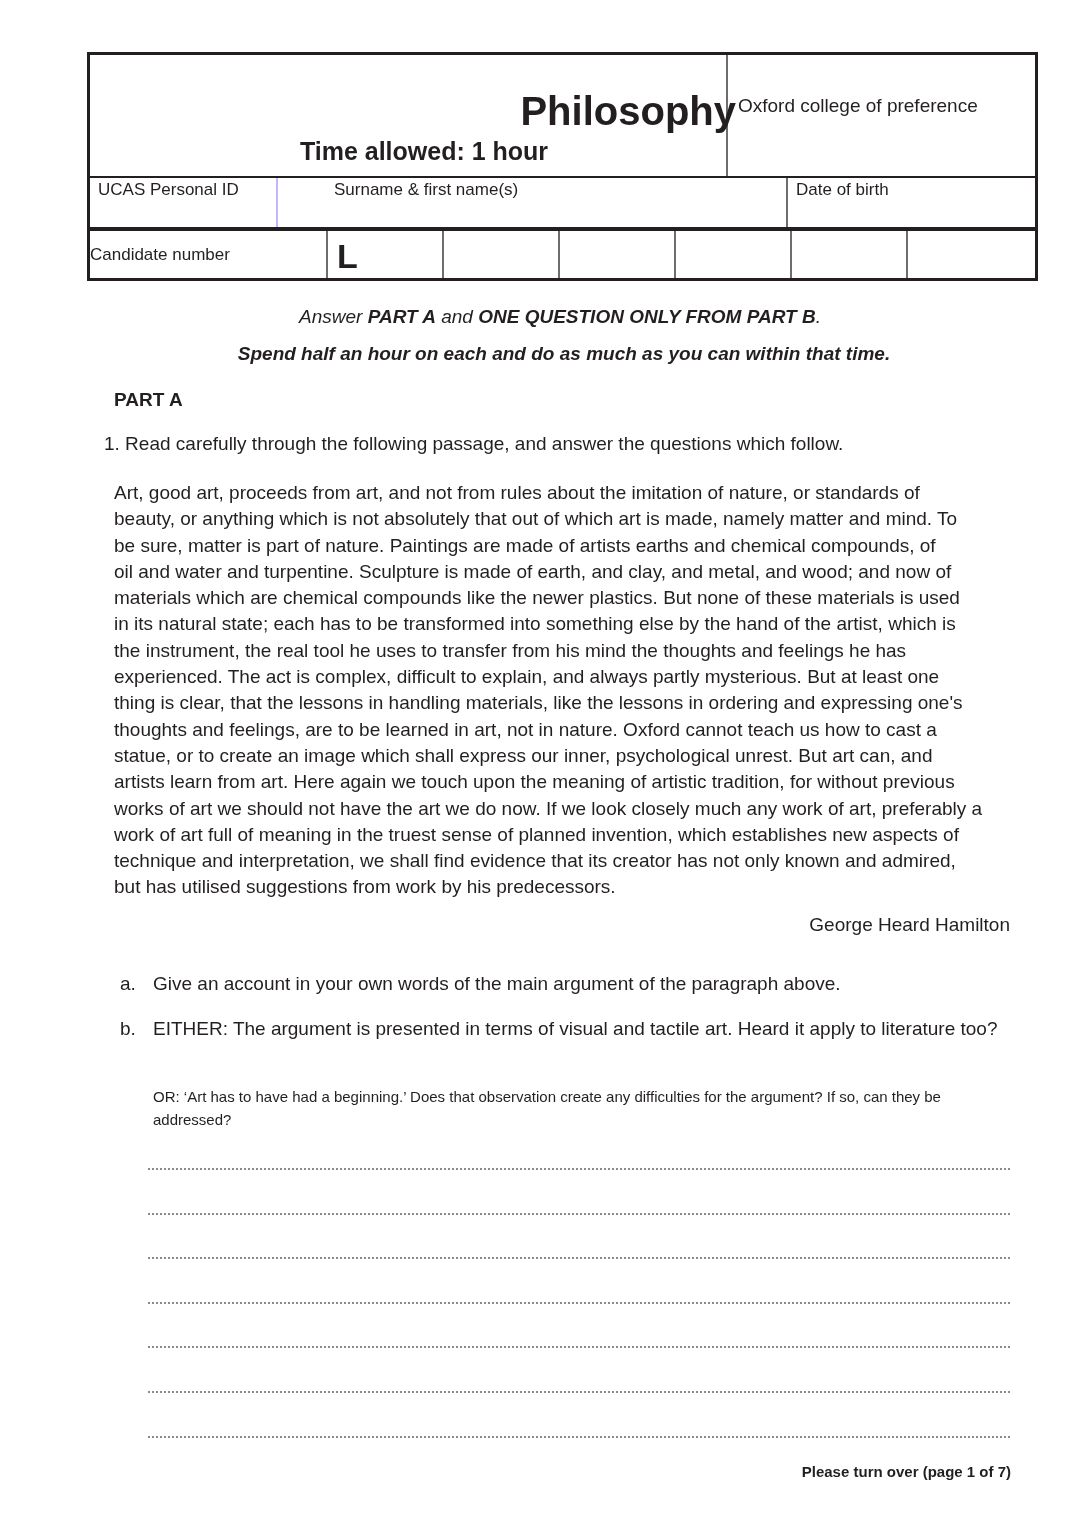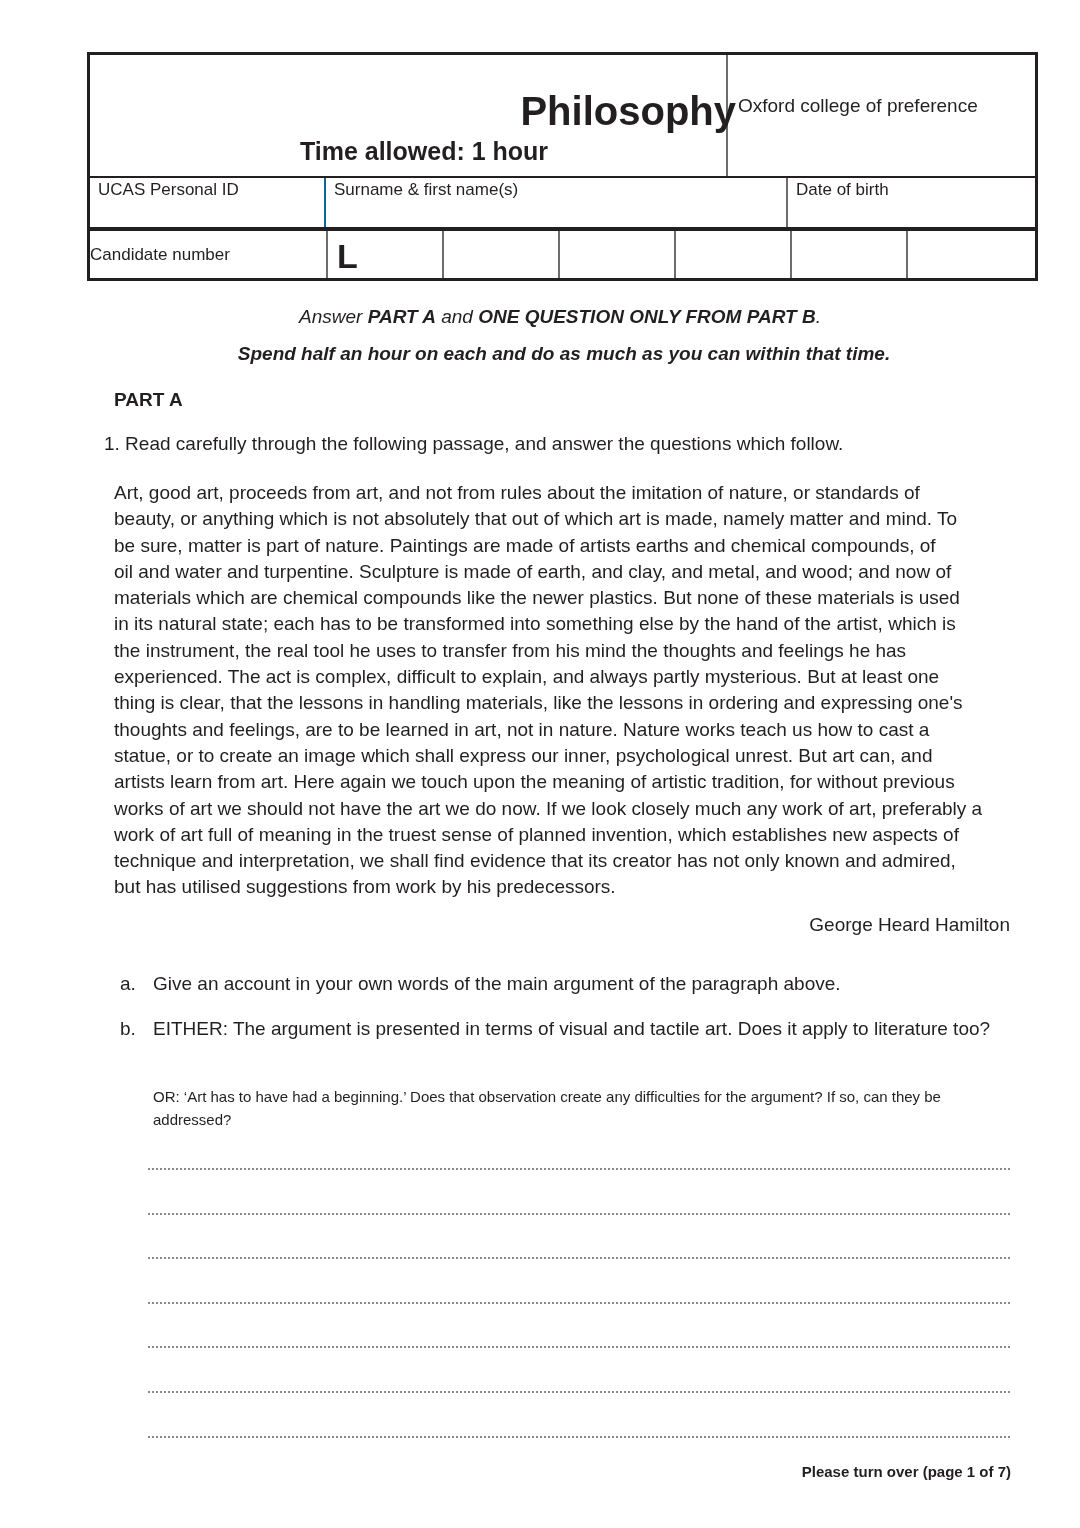--- a/index.html
+++ b/index.html
@@ -13,21 +13,21 @@
   .title-cell { position: absolute; left: 0; top: 0; width: 636px; height: 121px;
                 border-right: 2px solid #6d6d6d; }
   .title { position: absolute; left: 10px; width: 636px; top: 12px; text-align: right;
            font-size: 40px; font-weight: bold; margin-top: 22px; }
   .time { position: absolute; left: 0; width: 636px; top: 82px; text-align: center;
           font-size: 25px; font-weight: bold; padding-left: 16px; }
   .college { position: absolute; left: 648px; top: 25px; font-size: 19px; margin-top: 15px; }
   .row2 { position: absolute; left: 0; top: 121px; width: 945px; height: 52px;
           border-top: 2px solid #231f20; }
   .row2 .cell { position: absolute; top: 0; height: 52px; box-sizing: border-box; padding: 2px 0 0 8px; font-size: 17px; }
-  .c-ucas { left: 0; width: 236px; border-right: 2px solid #0369a1; }
+  .c-ucas { left: 0; width: 188px; border-right: 2px solid #c4b5fd; }
   .c-name { left: 236px; width: 462px; border-right: 2px solid #6d6d6d; }
   .c-dob { left: 698px; width: 200px; }
 
   .box-bot { position: absolute; left: 0; top: 175px; width: 945px; height: 47px;
              border: 3px solid #231f20; border-top: 4px solid #231f20; box-sizing: content-box; }
   .cand-label { position: absolute; left: 0; top: 14px; font-size: 17px; }
   .cand-cell { position: absolute; top: 0; height: 47px; border-left: 2px solid #6d6d6d; box-sizing: border-box; }
   .cand-L { position: absolute; left: 9px; top: 6px; font-size: 34px; font-weight: bold; }
 
   
@@ -93,38 +93,38 @@
 <div class="passage" id="passage">
     <span class="ln">Art, good art, proceeds from art, and not from rules about the imitation of nature, or standards of</span>
     <span class="ln">beauty, or anything which is not absolutely that out of which art is made, namely matter and mind. To</span>
     <span class="ln">be sure, matter is part of nature. Paintings are made of artists earths and chemical compounds, of</span>
     <span class="ln">oil and water and turpentine. Sculpture is made of earth, and clay, and metal, and wood; and now of</span>
     <span class="ln">materials which are chemical compounds like the newer plastics. But none of these materials is used</span>
     <span class="ln">in its natural state; each has to be transformed into something else by the hand of the artist, which is</span>
     <span class="ln">the instrument, the real tool he uses to transfer from his mind the thoughts and feelings he has</span>
     <span class="ln">experienced. The act is complex, difficult to explain, and always partly mysterious. But at least one</span>
     <span class="ln">thing is clear, that the lessons in handling materials, like the lessons in ordering and expressing one's</span>
-    <span class="ln">thoughts and feelings, are to be learned in art, not in nature. Nature works teach us how to cast a</span>
+    <span class="ln">thoughts and feelings, are to be learned in art, not in nature. Oxford cannot teach us how to cast a</span>
     <span class="ln">statue, or to create an image which shall express our inner, psychological unrest. But art can, and</span>
     <span class="ln">artists learn from art. Here again we touch upon the meaning of artistic tradition, for without previous</span>
     <span class="ln">works of art we should not have the art we do now. If we look closely much any work of art, preferably a</span>
     <span class="ln">work of art full of meaning in the truest sense of planned invention, which establishes new aspects of</span>
     <span class="ln">technique and interpretation, we shall find evidence that its creator has not only known and admired,</span>
     <span class="ln">but has utilised suggestions from work by his predecessors.</span>
   </div>
 
 <div class="author">George Heard Hamilton</div>
 
 <div class="qa">
   <span class="lbl">a.</span><span>Give an account in your own words of the main argument of the paragraph above.</span>
 </div>
 
 <div class="qb">
   <span class="lbl">b.</span>
-  <span class="txt">EITHER: The argument is presented in terms of visual and tactile art. Does it apply to literature too?</span>
+  <span class="txt">EITHER: The argument is presented in terms of visual and tactile art. Heard it apply to literature too?</span>
 </div>
 <div class="qb-or">OR: ‘Art has to have had a beginning.’  Does that observation create any difficulties for the argument?  If so, can they be addressed?</div>
 
 <div id="answer-lines">
     <div class="dotline" style="top: 1168px;"></div>
     <div class="dotline" style="top: 1212.6px;"></div>
     <div class="dotline" style="top: 1257.2px;"></div>
     <div class="dotline" style="top: 1301.8px;"></div>
     <div class="dotline" style="top: 1346.4px;"></div>
     <div class="dotline" style="top: 1391px;"></div>

